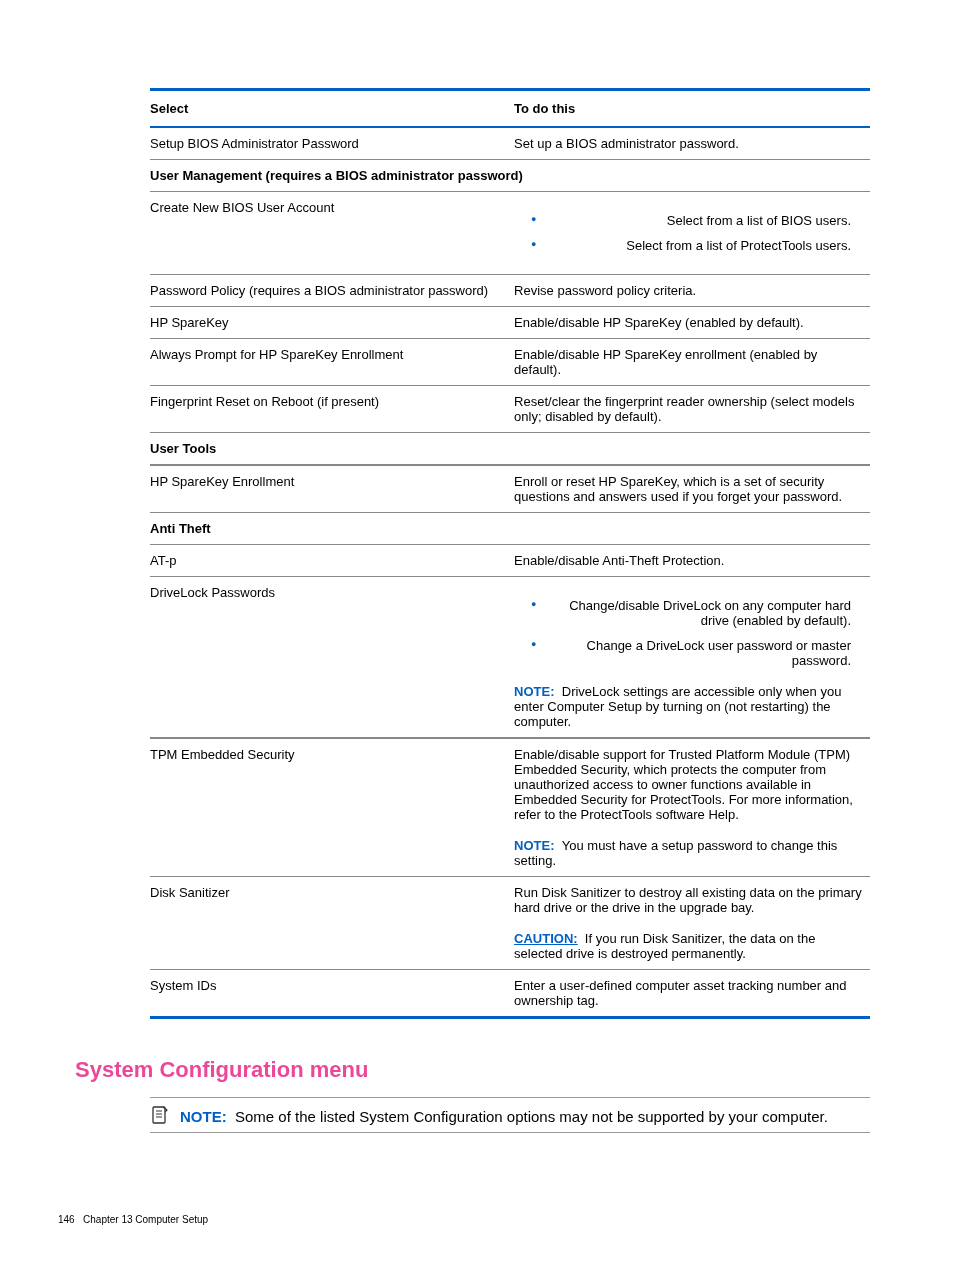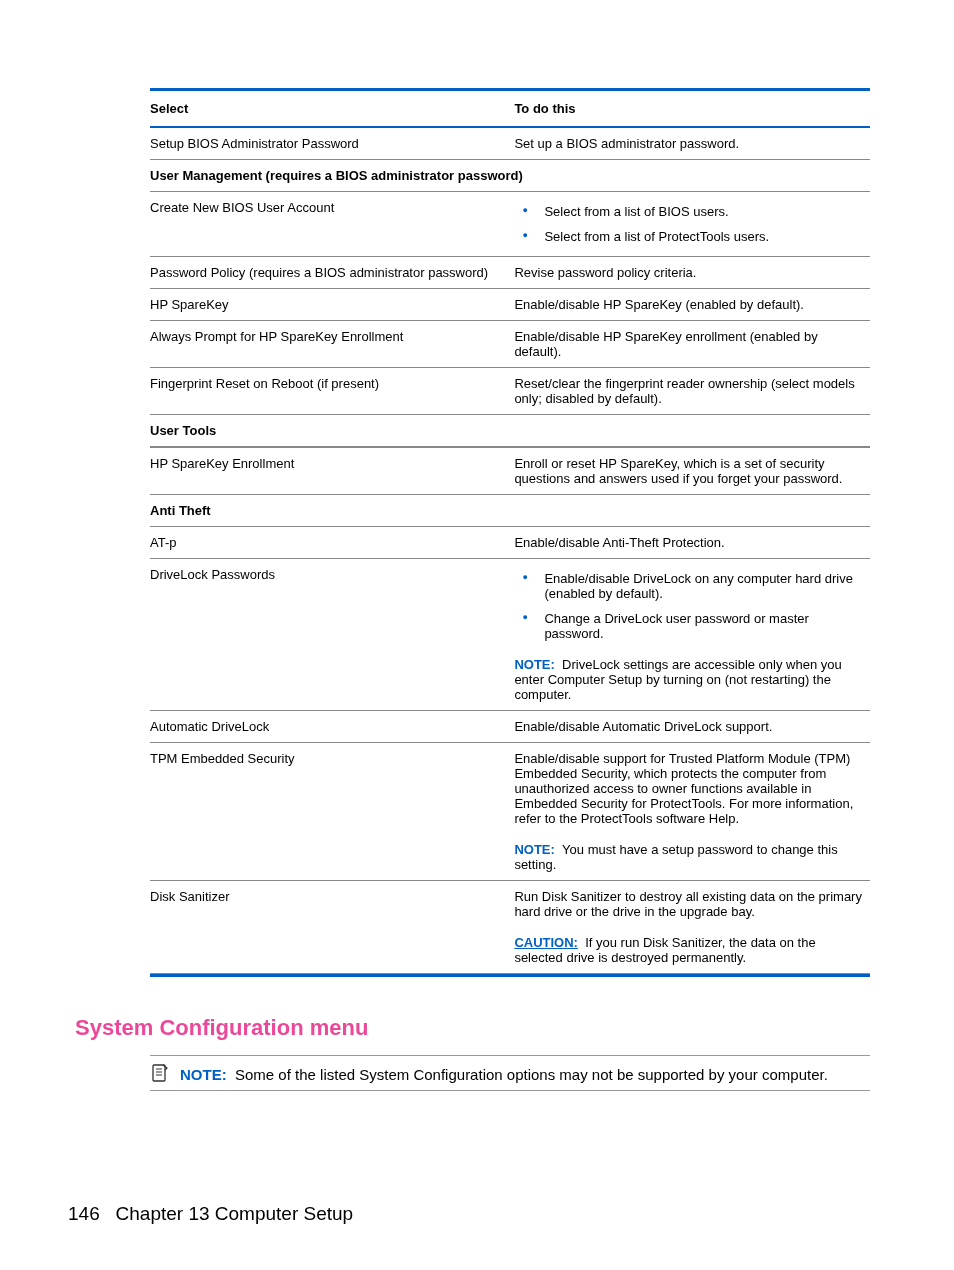--- a/index.html
+++ b/index.html
@@ -48,22 +48,23 @@
   .hr-thin {
     border: none;
     border-top: 1px solid #888;
     margin: 0;
   }
   .section-span {
     font-weight: bold;
   }
   ul.bullets {
     list-style: none;
-    margin: 4px;
+    margin: 13px;
     padding: 0;
+    text-align: right;
   }
   ul.bullets li {
     position: relative;
     padding-left: 26px;
     margin-bottom: 10px;
   }
   ul.bullets li:last-child { margin-bottom: 0; }
   ul.bullets li::before {
     content: "●";
     color: #0060c5;
@@ -96,22 +97,22 @@
     border-bottom: 1px solid #999;
     border-top: 1px solid #999;
     padding: 7px 0;
     width: 720px;
     font-size: 15px;
   }
   .note-icon svg { display: block; }
   .footer {
     position: absolute;
     bottom: 45px;
-    left: 68px;
-    font-size: 19px;
+    left: 58px;
+    font-size: 10px;
   }
 </style>
 </head>
 <body>
 
 <div class="page">
 
   <table class="security">
     <tbody>
         <tr>
@@ -244,36 +245,32 @@
     <tr>
           <td colspan="2" style="padding:0;">
             <hr class="hr-thin">
           </td>
         </tr>
 
     <tr>
       <td>DriveLock Passwords</td>
       <td>
         <ul class="bullets">
-          <li>Enable/disable DriveLock on any computer hard drive (enabled by default).</li>
+          <li>Change/disable DriveLock on any computer hard drive (enabled by default).</li>
           <li>Change a DriveLock user password or master password.</li>
         </ul>
         <div class="para"><span class="note-label">NOTE:</span>&nbsp;&nbsp;<span>DriveLock settings are accessible only when you enter Computer Setup by turning on (not restarting) the computer.</span></div>
       </td>
     </tr>
     <tr>
           <td colspan="2" style="padding:0;">
             <hr class="hr-thin">
           </td>
         </tr>
 
-    <tr>
-      <td>Automatic DriveLock</td>
-      <td>Enable/disable Automatic DriveLock support.</td>
-    </tr>
     <tr>
           <td colspan="2" style="padding:0;">
             <hr class="hr-thin">
           </td>
         </tr>
 
     <tr>
       <td>TPM Embedded Security</td>
       <td>
         <div>Enable/disable support for Trusted Platform Module (TPM) Embedded Security, which protects the computer from unauthorized access to owner functions available in Embedded Security for ProtectTools. For more information, refer to the ProtectTools software Help.</div>
@@ -292,20 +289,24 @@
         <div>Run Disk Sanitizer to destroy all existing data on the primary hard drive or the drive in the upgrade bay.</div>
         <div class="para"><span class="caution-label">CAUTION:</span>&nbsp;&nbsp;<span>If you run Disk Sanitizer, the data on the selected drive is destroyed permanently.</span></div>
       </td>
     </tr>
     <tr>
           <td colspan="2" style="padding:0;">
             <hr class="hr-thin">
           </td>
         </tr>
 
+    <tr>
+      <td>System IDs</td>
+      <td>Enter a user-defined computer asset tracking number and ownership tag.</td>
+    </tr>
     <tr>
           <td colspan="2" style="padding:0;">
             <hr class="hr-thick">
           </td>
         </tr>
   </tbody>
     </table>
 
   <h2 class="sys-config">System Configuration menu</h2>
 

